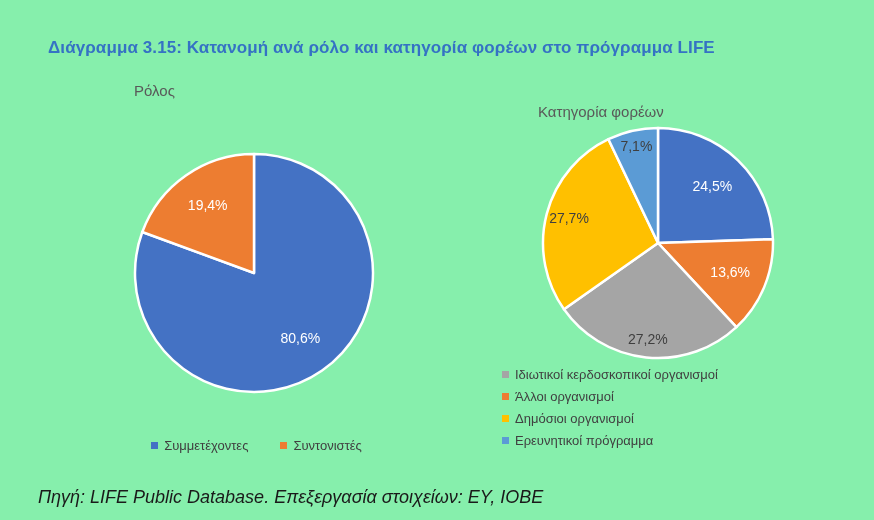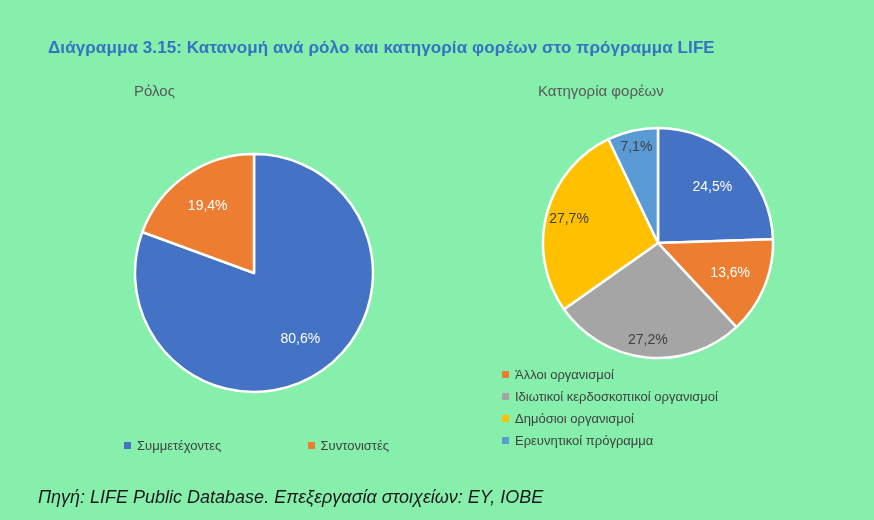--- a/index.html
+++ b/index.html
@@ -22,35 +22,35 @@
     letter-spacing: 0.1px;
   }
   .chart-title {
     position: absolute;
     top: 82px;
     width: 240px;
     font-size: 15px;
     color: #595959;
   }
   #left-chart-title  { left: 134px; }
-  #right-chart-title { left: 538px; }
+  #right-chart-title { left: 538px; margin-top: 21px; }
   .pie-svg { position: absolute; }
   #left-pie  { left: 133px; top: 152px; }
   #right-pie { left: 541px; top: 126px; }
   .pie-label {
     font-size: 14px;
     font-family: "Liberation Sans", sans-serif;
   }
   .legend-h {
     position: absolute;
     left: 124px;
     top: 438px;
     width: 265px;
     display: flex;
-    justify-content: space-between;
+    justify-content: center;
     gap: 32px;
   }
   .legend-v {
     position: absolute;
     left: 502px;
     top: 367px;
     display: flex;
     flex-direction: column;
     gap: 7px;
   }
@@ -115,26 +115,26 @@
         <span>Συμμετέχοντες</span>
       </div>
       <div class="legend-item">
         <span class="legend-marker" style="background: rgb(237, 125, 49);"></span>
         <span>Συντονιστές</span>
       </div>
     </div>
 
   <div class="legend-v">
       <div class="legend-item">
+        <span class="legend-marker" style="background: rgb(165, 165, 165);"></span>
+        <span>Ιδιωτικοί κερδοσκοπικοί οργανισμοί</span>
+      </div>
+      <div class="legend-item">
         <span class="legend-marker" style="background: rgb(237, 125, 49);"></span>
         <span>Άλλοι οργανισμοί</span>
-      </div>
-      <div class="legend-item">
-        <span class="legend-marker" style="background: rgb(165, 165, 165);"></span>
-        <span>Ιδιωτικοί κερδοσκοπικοί οργανισμοί</span>
       </div>
       <div class="legend-item">
         <span class="legend-marker" style="background: rgb(255, 192, 0);"></span>
         <span>Δημόσιοι οργανισμοί</span>
       </div>
       <div class="legend-item">
         <span class="legend-marker" style="background: rgb(91, 155, 213);"></span>
         <span>Ερευνητικοί πρόγραμμα</span>
       </div>
     </div>

